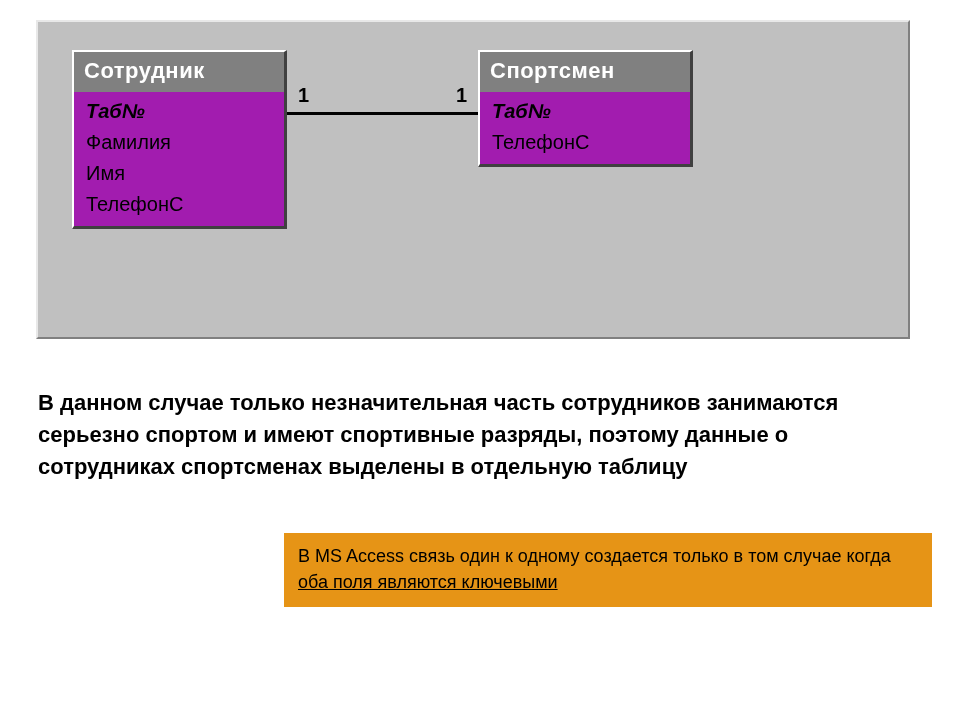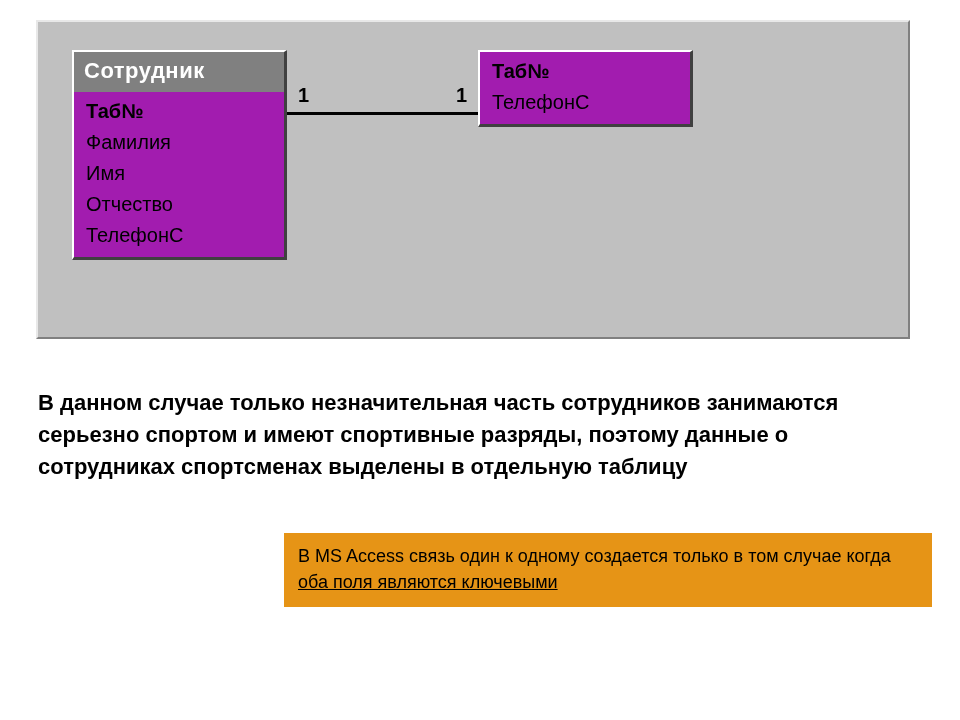--- a/index.html
+++ b/index.html
@@ -42,20 +42,21 @@
     padding: 4px 0 6px 0;
   }
   .field {
     font-size: 20px;
     padding: 4px 12px 4px 12px;
     font-family: "MS Sans Serif", Tahoma, sans-serif;
     color: #000000;
   }
   .field.key {
     font-weight: bold;
+    font-style: italic;
   }
   .rel-line {
     position: absolute;
     background: #000000;
     height: 3px;
   }
   .rel-label {
     position: absolute;
     font-family: Arial, sans-serif;
     font-weight: bold;
@@ -92,26 +93,26 @@
   <div class="rel-line" style="left:246px; top:90px; width:195px;"></div>
   <div class="rel-label" style="left:260px; top:62px;">1</div>
   <div class="rel-label" style="left:418px; top:62px;">1</div>
 
   <div class="table-box" style="left:34px; top:28px; width:210px;">
     <div class="table-header">Сотрудник</div>
     <div class="table-fields">
       <div class="field key">Таб№</div>
       <div class="field">Фамилия</div>
       <div class="field">Имя</div>
-      <div class="field">Отчество</div>
       <div class="field">ТелефонС</div>
     </div>
   </div>
 
   <div class="table-box" style="left:440px; top:28px; width:210px;">
+    <div class="table-header">Спортсмен</div>
     <div class="table-fields">
       <div class="field key">Таб№</div>
       <div class="field">ТелефонС</div>
     </div>
   </div>
 
 </div>
 
 <div class="paragraph">В данном случае только незначительная часть сотрудников занимаются серьезно спортом и имеют спортивные разряды, поэтому данные о сотрудниках спортсменах выделены в отдельную таблицу</div>
 

